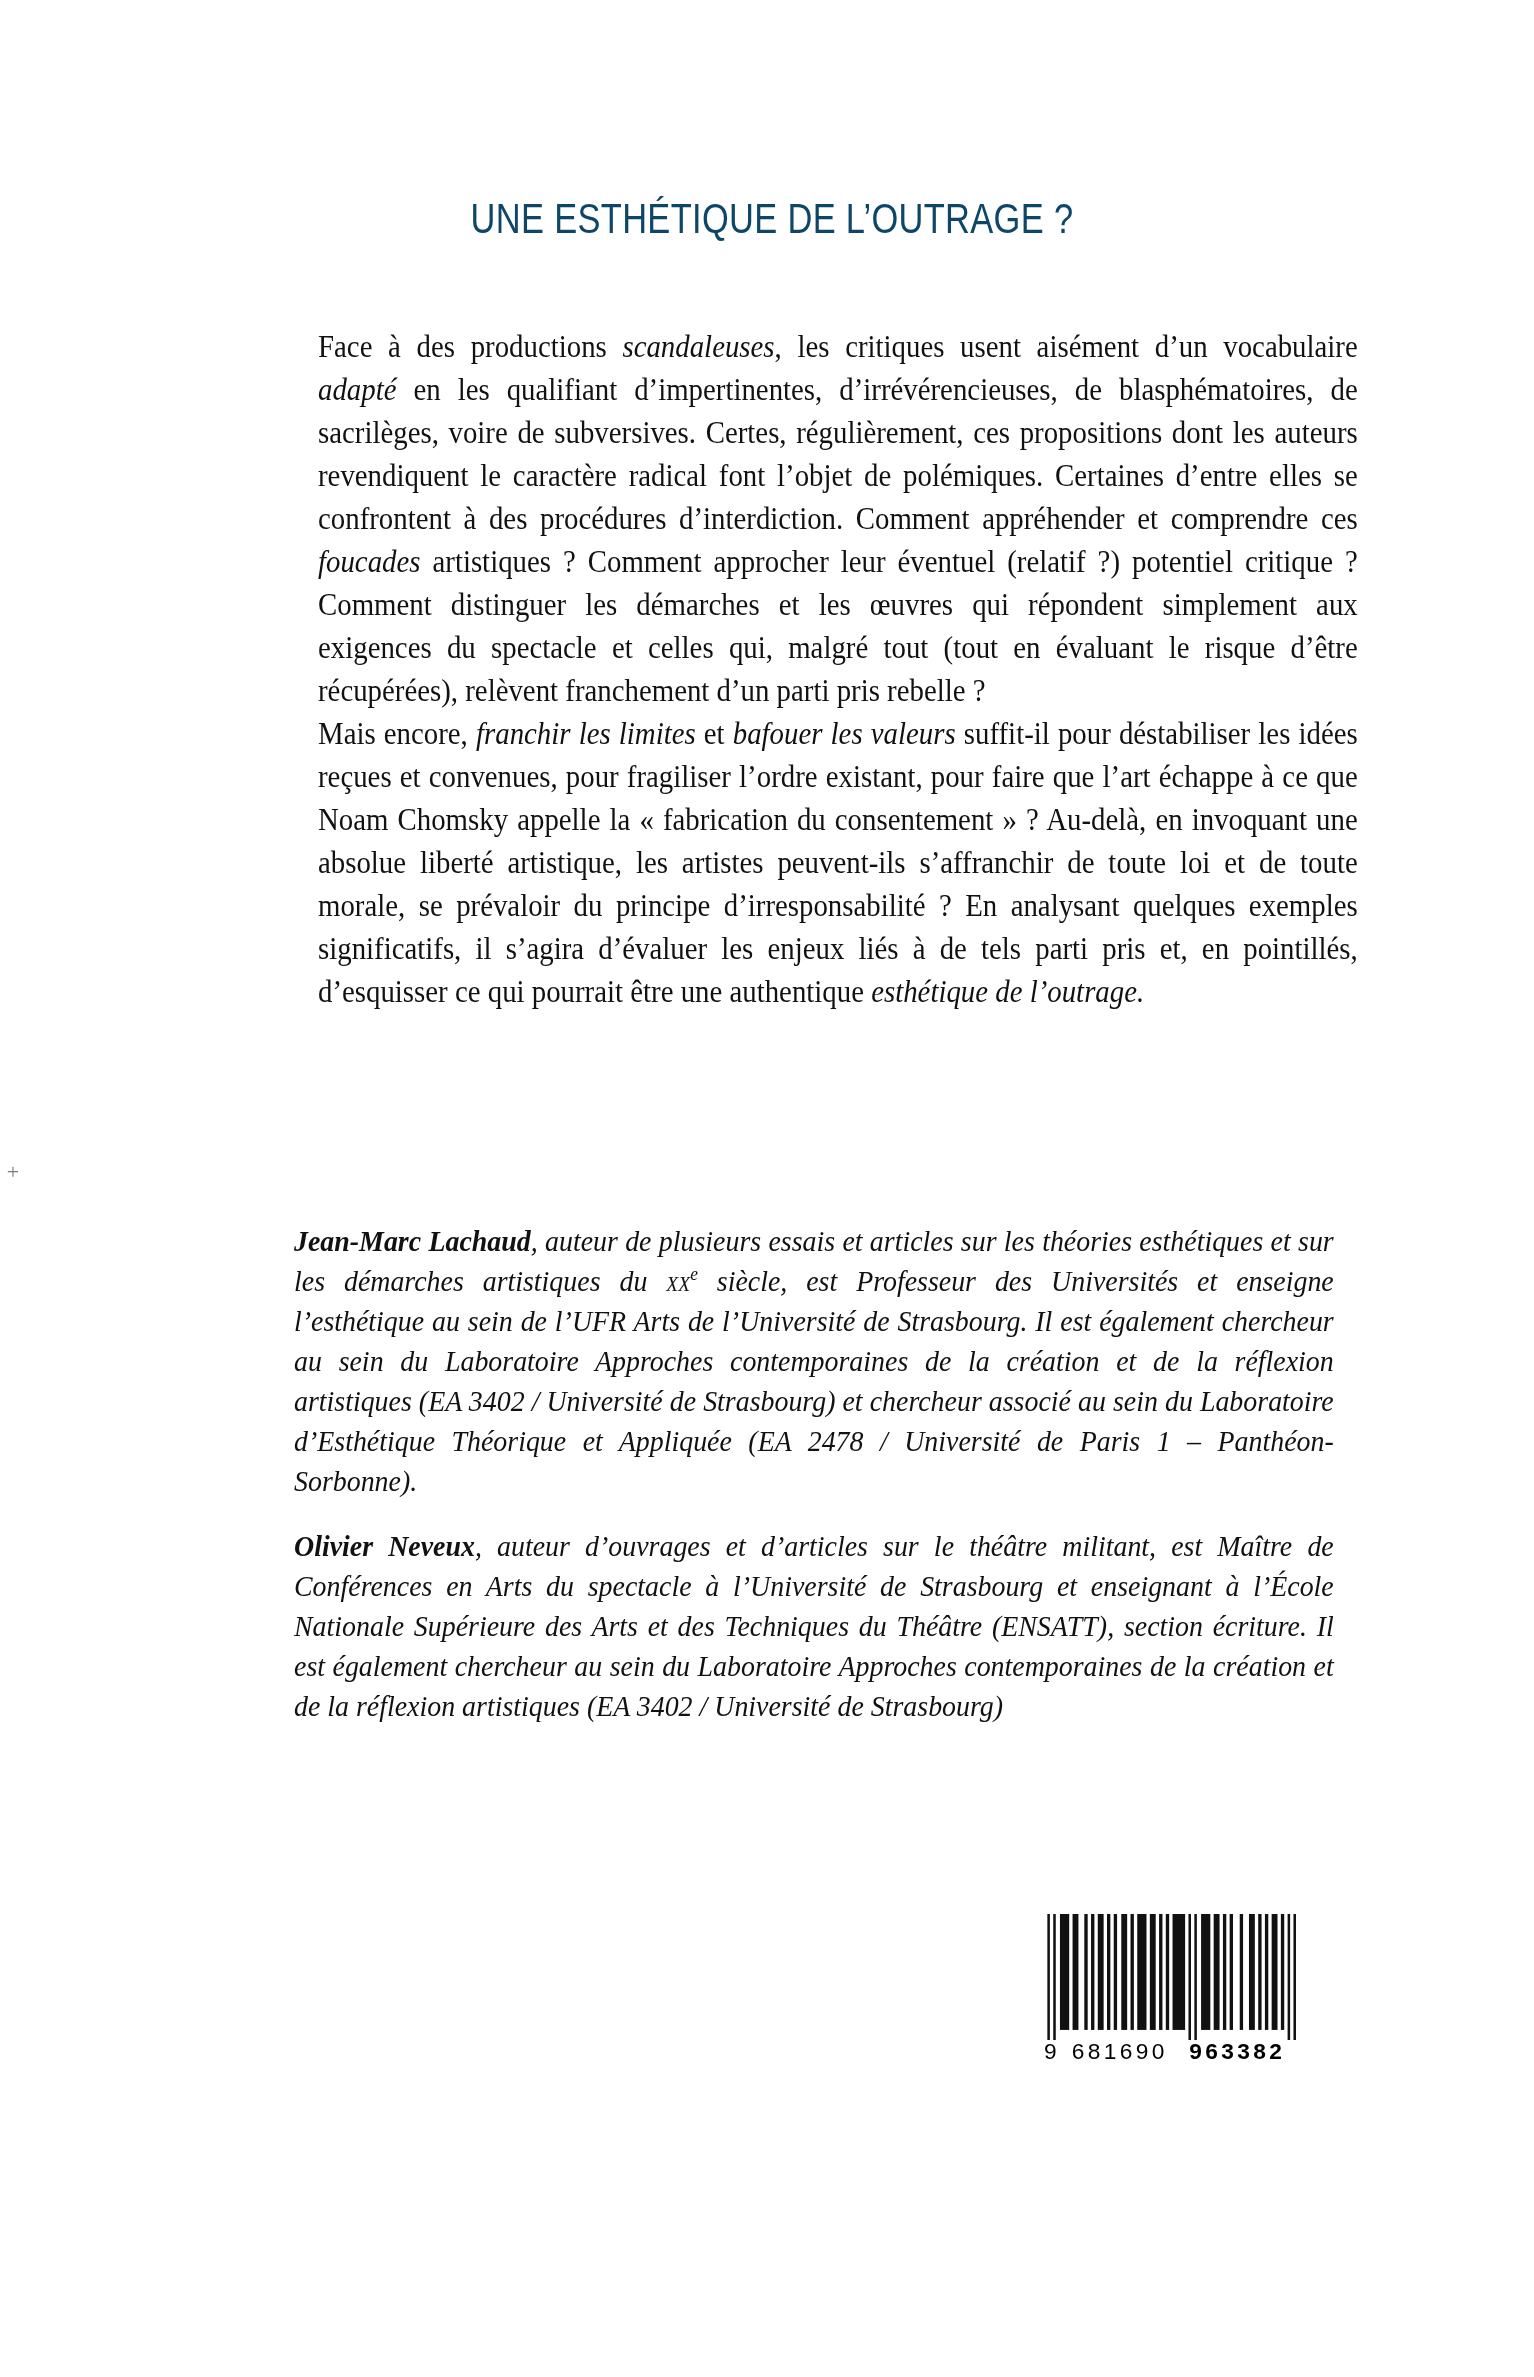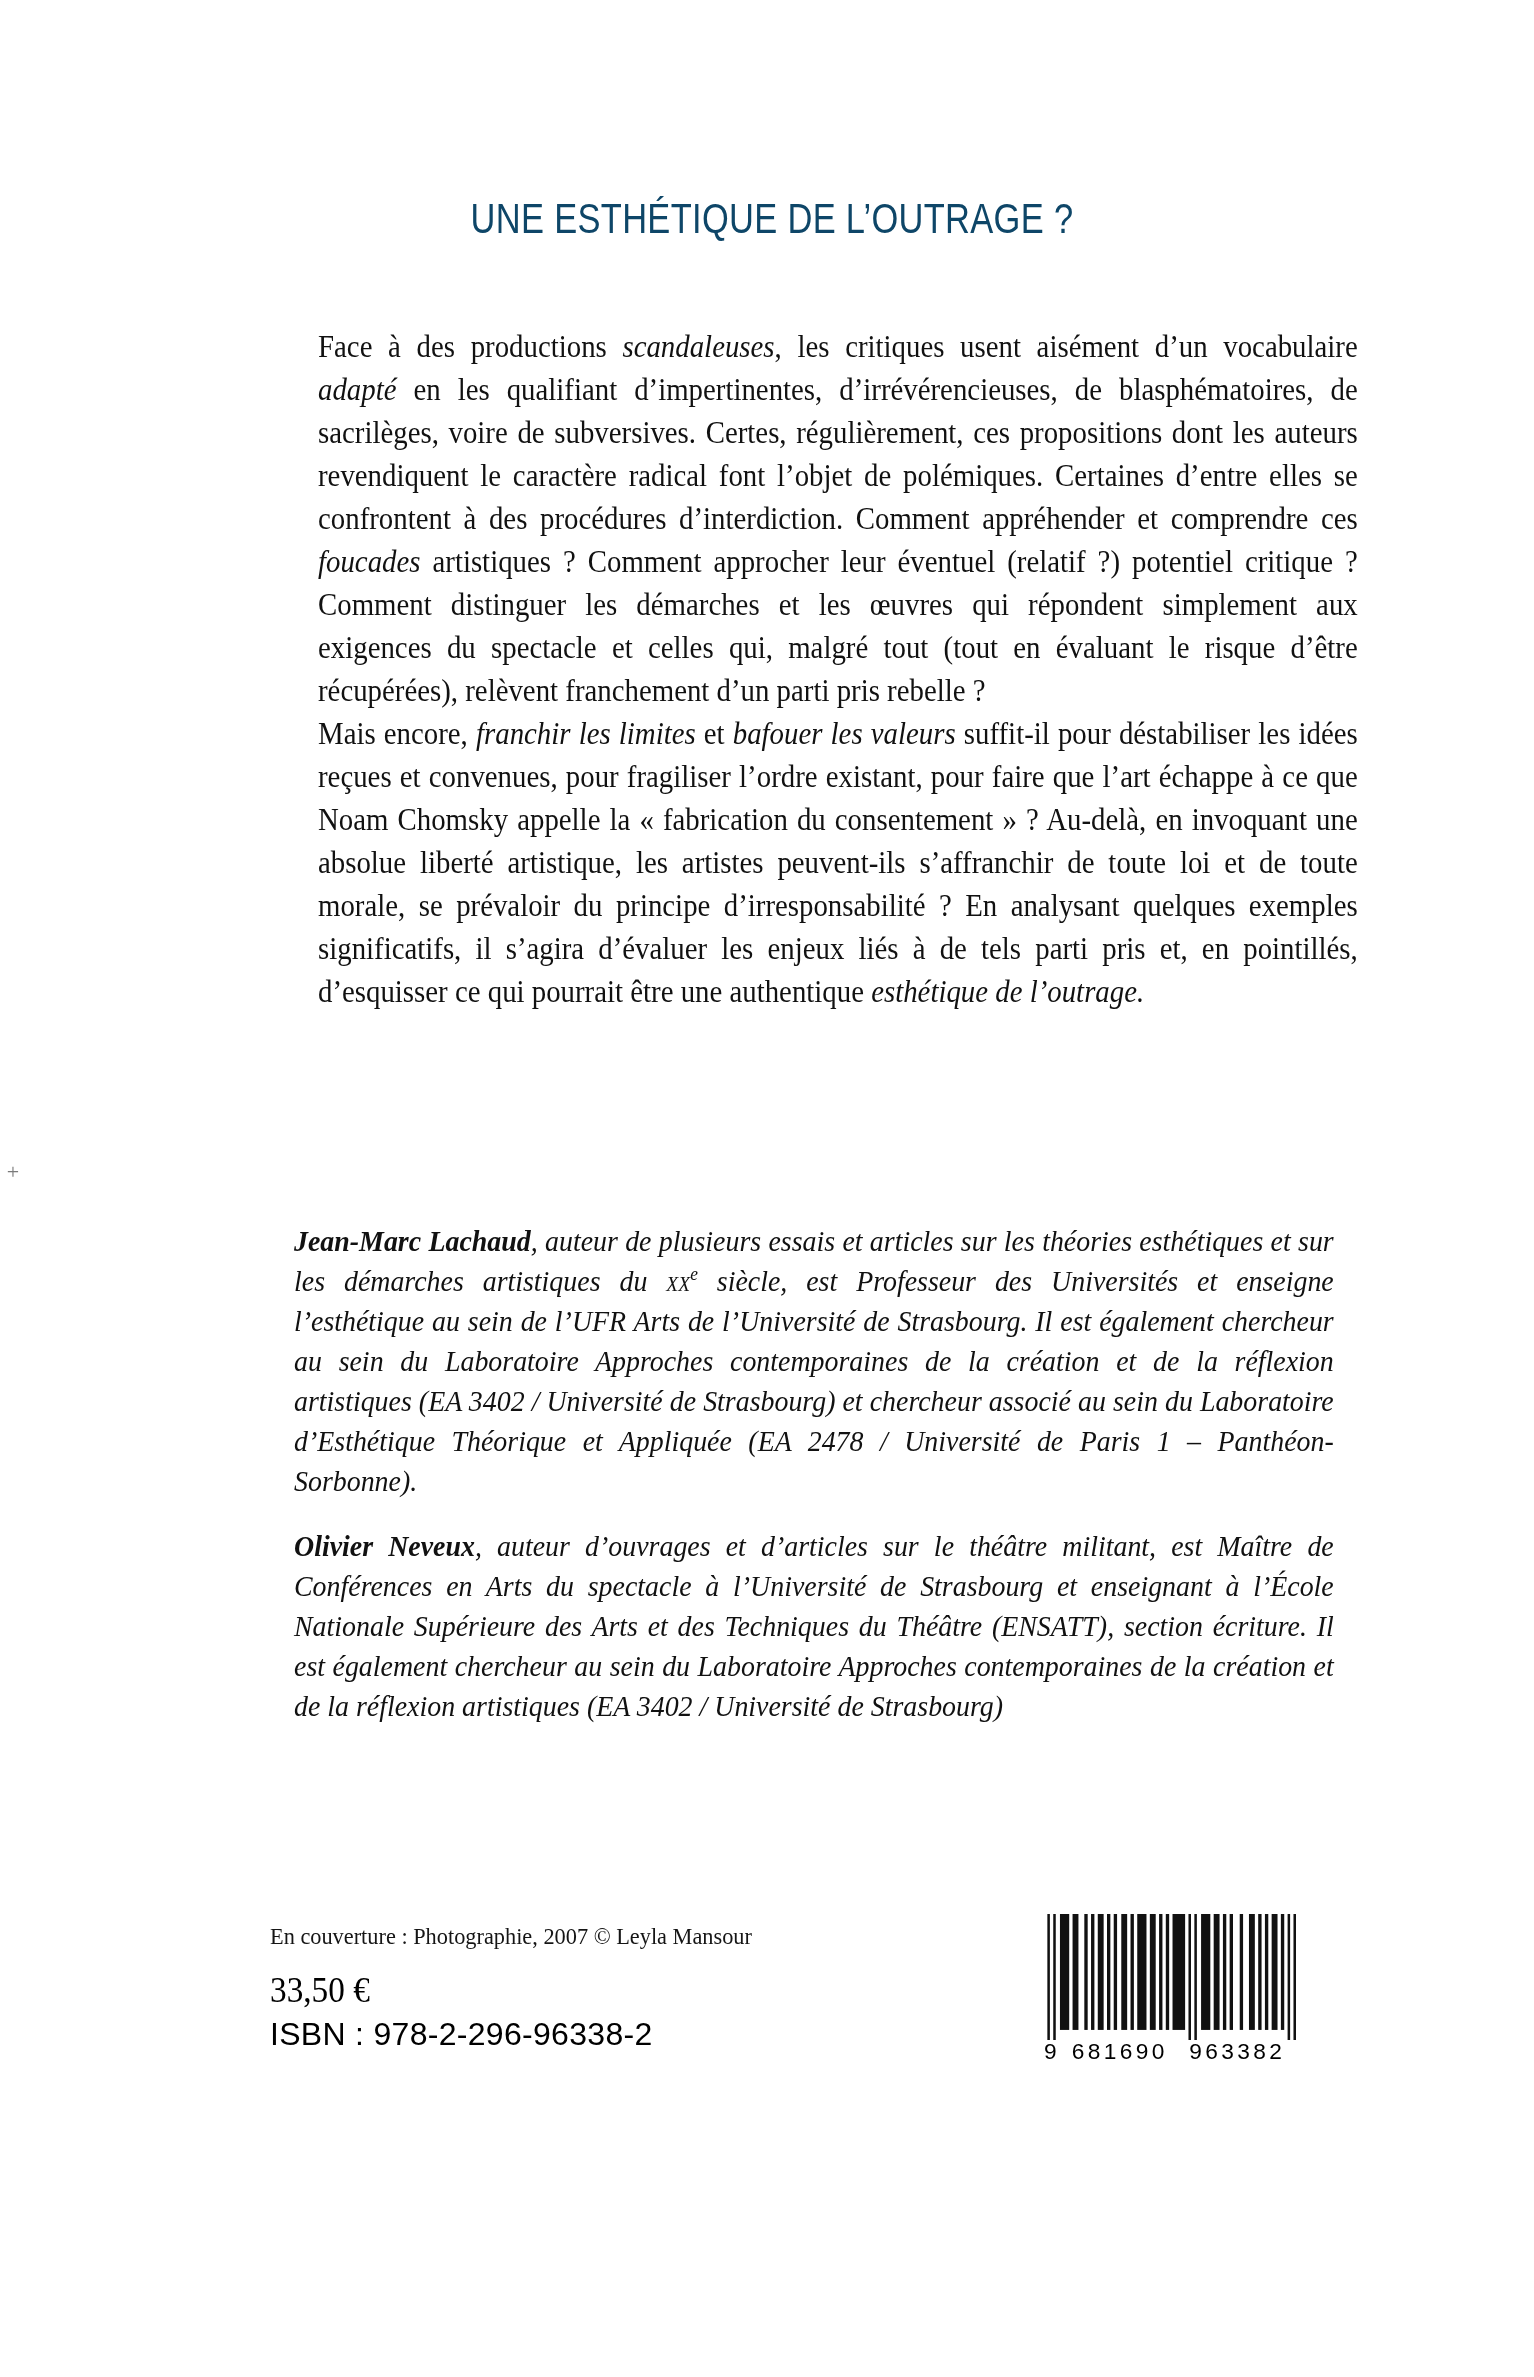--- a/index.html
+++ b/index.html
@@ -165,21 +165,21 @@
     font-family: "Liberation Sans", "DejaVu Sans", sans-serif;
     font-size: 22.7px;
     letter-spacing: 0.8px;
     color: #000;
     margin-top: -1.7px;
     display: flex;
     width: 252px;
   }
   .bc-lead { width: 17px; text-align: left; }
   .bc-left { flex: 1; text-align: center; letter-spacing: 3.4px; }
-  .bc-right { flex: 1; text-align: center; letter-spacing: 3.4px; }
+  .bc-right { flex: 1; text-align: center; letter-spacing: 3.4px; font-weight: bold; }
 
   
   .footer {
     position: absolute;
     left: 0;
     top: 2152px;
     width: 1534px;
     height: 101px;
   }
   .footer-block {
@@ -217,25 +217,20 @@
   <div class="content">
     <p class="bodytext">Face à des productions <i>scandaleuses</i>, les critiques usent aisément d’un vocabulaire <i>adapté</i> en les qualifiant d’impertinentes, d’irrévérencieuses, de blasphématoires, de sacrilèges, voire de subversives. Certes, régulièrement, ces propositions dont les auteurs revendiquent le caractère radical font l’objet de polémiques. Certaines d’entre elles se confrontent à des procédures d’interdiction. Comment appréhender et comprendre ces <i>foucades</i> artistiques ? Comment approcher leur éventuel (relatif ?) potentiel critique ? Comment distinguer les démarches et les œuvres qui répondent simplement aux exigences du spectacle et celles qui, malgré tout (tout en évaluant le risque d’être récupérées), relèvent franchement d’un parti pris rebelle ?</p>
     <p class="bodytext">Mais encore, <i>franchir les limites</i> et <i>bafouer les valeurs</i> suffit-il pour déstabiliser les idées reçues et convenues, pour fragiliser l’ordre existant, pour faire que l’art échappe à ce que Noam Chomsky appelle la « fabrication du consentement » ? Au-delà, en invoquant une absolue liberté artistique, les artistes peuvent-ils s’affranchir de toute loi et de toute morale, se prévaloir du principe d’irresponsabilité ? En analysant quelques exemples significatifs, il s’agira d’évaluer les enjeux liés à de tels parti pris et, en pointillés, d’esquisser ce qui pourrait être une authentique <i>esthétique de l’outrage.</i></p>
   </div>
 
   <div class="bios">
     <p class="bio"><span class="who">Jean-Marc Lachaud</span>, auteur de plusieurs essais et articles sur les théories esthétiques et sur les démarches artistiques du <span class="smallcaps">XX</span><sup>e</sup> siècle, est Professeur des Universités et enseigne l’esthétique au sein de l’UFR Arts de l’Université de Strasbourg. Il est également chercheur au sein du Laboratoire Approches contemporaines de la création et de la réflexion artistiques (EA 3402 / Université de Strasbourg) et chercheur associé au sein du Laboratoire d’Esthétique Théorique et Appliquée (EA 2478 / Université de Paris 1 – Panthéon-Sorbonne).</p>
     <p class="bio"><span class="who">Olivier Neveux</span>, auteur d’ouvrages et d’articles sur le théâtre militant, est Maître de Conférences en Arts du spectacle à l’Université de Strasbourg et enseignant à l’École Nationale Supérieure des Arts et des Techniques du Théâtre (ENSATT), section écriture. Il est également chercheur au sein du Laboratoire Approches contemporaines de la création et de la réflexion artistiques (EA 3402 / Université de Strasbourg)</p>
   </div>
 
-  <div class="colophon">
-    <p class="cover-credit">En couverture : Photographie, 2007 © Leyla Mansour</p>
-    <p class="price">33,50 €</p>
-    <p class="isbn">ISBN : 978-2-296-96338-2</p>
-  </div>
 
   <div class="barcode-wrap">
     <svg class="barcode-bars" viewBox="0 0 300 150" preserveAspectRatio="none">
       <g fill="#111111">
 
         <rect x="4" y="0" width="3" height="150"></rect>
         <rect x="11" y="0" width="3" height="150"></rect>
 
         <rect x="19" y="0" width="11" height="138"></rect>
         <rect x="34" y="0" width="7" height="138"></rect>

